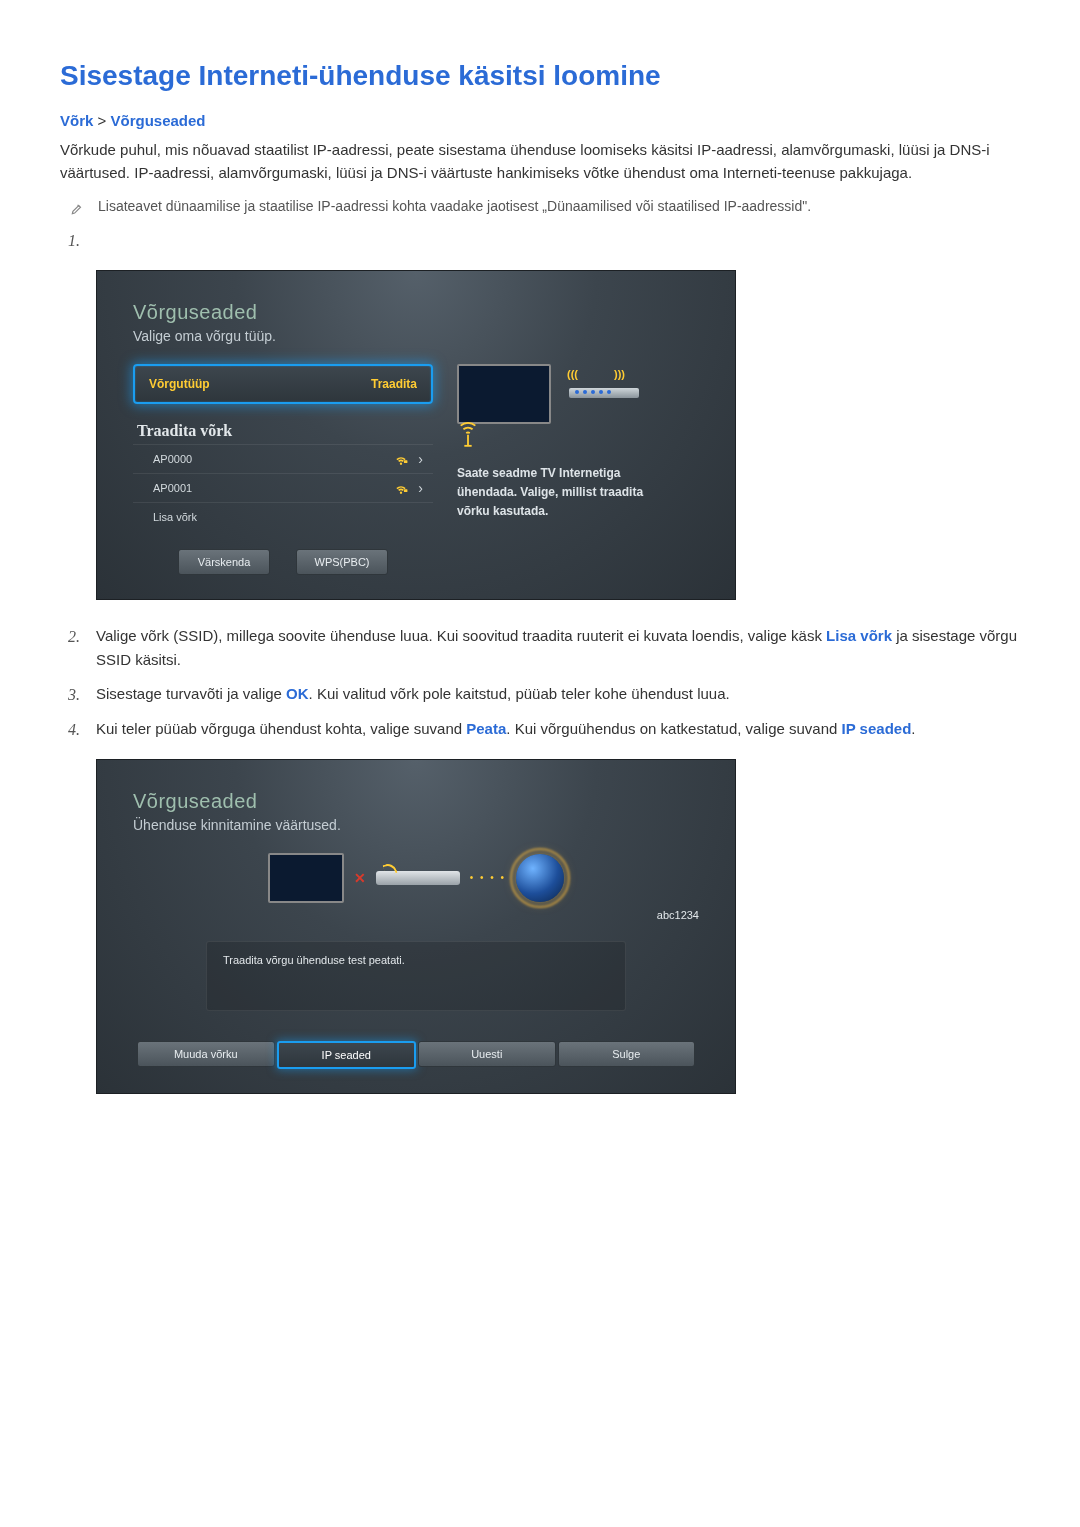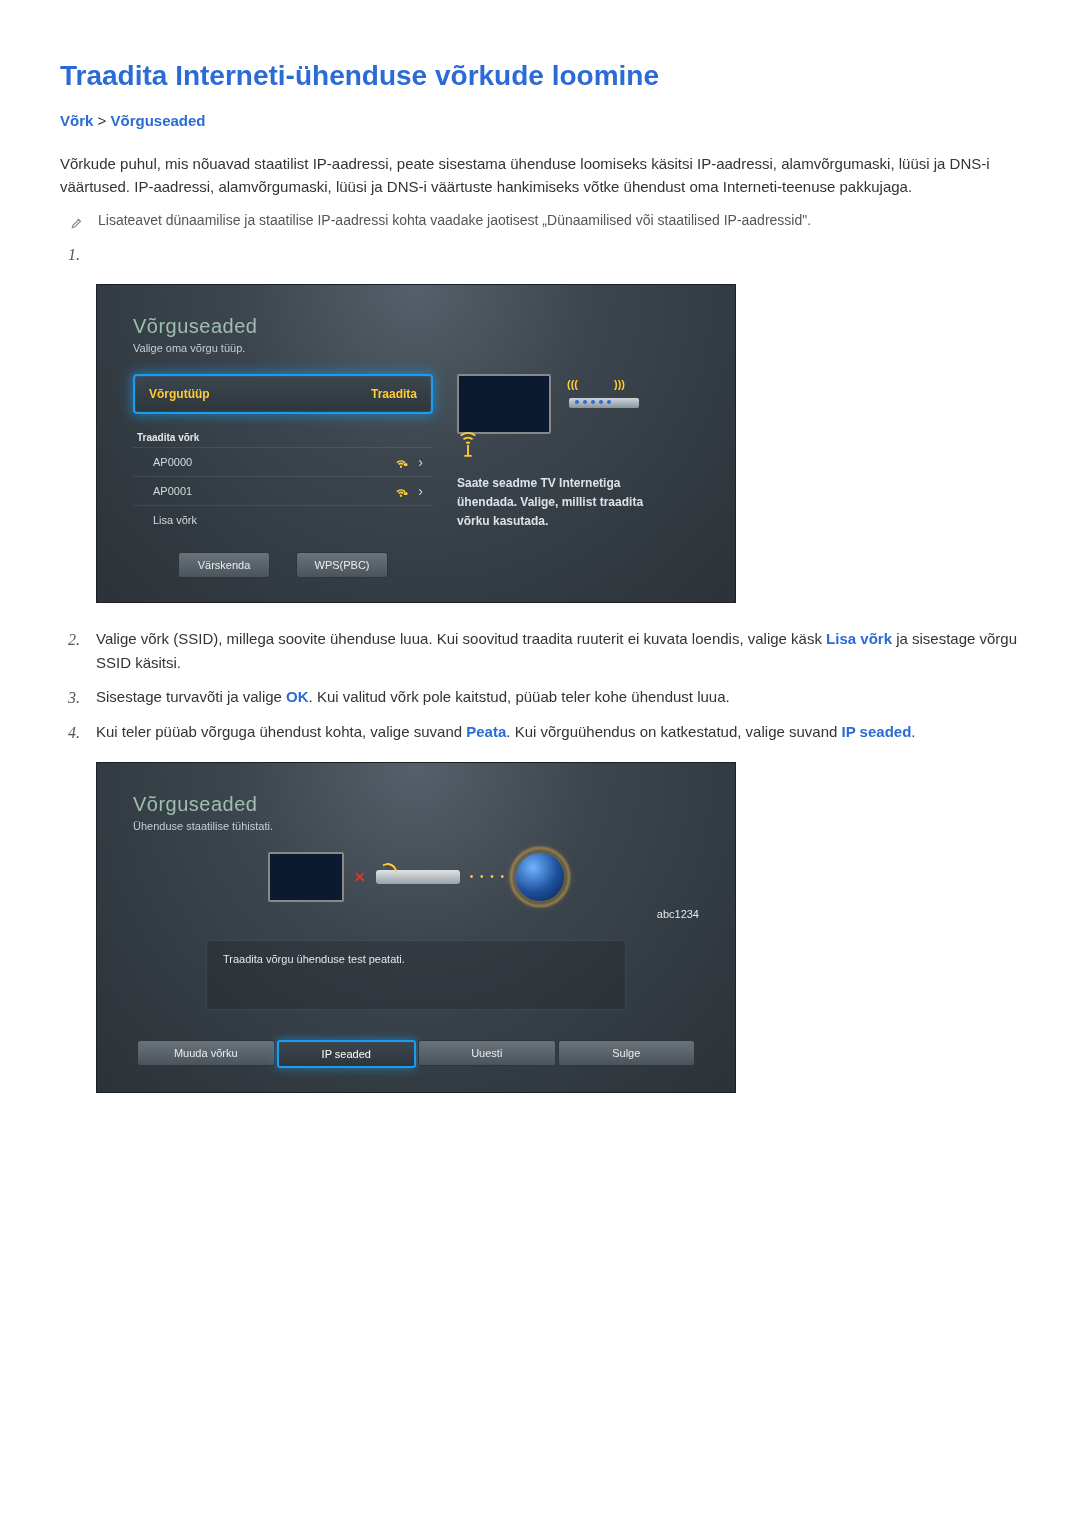--- a/index.html
+++ b/index.html
@@ -13,21 +13,21 @@
   h1 {
     color: #2b6bd6;
     font-size: 28px;
     font-weight: 600;
     margin: 0 0 20px 0;
   }
   .breadcrumb {
     color: #2b6bd6;
     font-weight: bold;
     font-size: 15px;
-    margin-bottom: 24px;
+    margin-bottom: 10px;
   }
   .breadcrumb .sep { color: #333; font-weight: normal; }
   p.intro {
     font-size: 15px;
     line-height: 1.5;
     margin: 0 0 14px 0;
   }
   .note-row {
     display: flex;
     align-items: flex-start;
@@ -79,21 +79,21 @@
     position: relative;
   }
   .tv-title {
     color: #9fbfae;
     font-size: 20px;
     font-weight: 300;
     letter-spacing: .5px;
     margin: 0 0 4px 0;
   }
   .tv-sub {
-    font-size: 11px;
+    font-size: 14px;
     color: #c4cdd3;
     margin: 0 0 20px 0;
   }
 
   
   .p1-body { display: flex; gap: 24px; }
   .p1-left { flex: 0 0 300px; }
   .p1-right { flex: 1; position: relative; }
 
   .sel-row {
@@ -105,21 +105,21 @@
     border: 2px solid #1a9df0;
     border-radius: 4px;
     box-shadow: 0 0 12px 2px rgba(26,157,240,.55), inset 0 0 2px rgba(26,157,240,.6);
     background: linear-gradient(#3d464e,#2e363c);
     margin-bottom: 10px;
   }
   .sel-row .lab { color: #ffcc33; font-weight: bold; font-size: 12px; }
   .sel-row .val { color: #ffcc33; font-weight: bold; font-size: 12px; }
 
   .section-label {
-    font-size: 10px; color: #e2e7ea; padding: 8px 4px 4px 4px; font-weight: bold;
+    font-size: 16px; color: #e2e7ea; padding: 8px 4px 4px 4px; font-weight: bold; font-family: Liberation Serif, serif;
   }
   .ap-row {
     display: flex; align-items: center; justify-content: space-between;
     height: 28px; padding: 0 10px 0 20px;
     border-top: 1px solid rgba(255,255,255,.08);
     font-size: 11px; color: #d3dade;
   }
   .ap-row .icons { display: flex; align-items: center; gap: 10px; color: #ffcc33;}
   .ap-row .chevron { color: #cfd6da; font-size: 14px; }
   .wifi-mini { width: 14px; height: 14px; display:inline-block; }
@@ -172,21 +172,21 @@
     background: rgba(0,0,0,.15); border:1px solid rgba(255,255,255,.08);
     border-radius:3px; padding:12px 16px; box-sizing:border-box;
     font-size:11px; color:#e2e7ea;
   }
   .p2-btn-row {display:flex; gap:2px; justify-content:space-between; padding:0 4px;}
   .p2-btn-row .tv-btn{flex:1; min-width:0;}
 </style>
 </head>
 <body>
 
-<h1>Traadita Interneti-ühenduse võrkude loomine</h1>
+<h1>Sisestage Interneti-ühenduse käsitsi loomine</h1>
 
 <div class="breadcrumb">
   <span>Võrk</span>
   <span class="sep">&gt;</span>
   <span>Võrguseaded</span>
 </div>
 
 <p class="intro">Võrkude puhul, mis nõuavad staatilist IP-aadressi, peate sisestama ühenduse loomiseks käsitsi IP-aadressi, alamvõrgumaski, lüüsi ja DNS-i väärtused. IP-aadressi, alamvõrgumaski, lüüsi ja DNS-i väärtuste hankimiseks võtke ühendust oma Interneti-teenuse pakkujaga.</p>
 
 <div class="note-row">
@@ -287,21 +287,21 @@
   <li>
     <span class="num">4.</span>
     <span>
       <span>Kui teler püüab võrguga ühendust kohta, valige suvand </span><span class="kw">Peata</span><span>. Kui võrguühendus on katkestatud, valige suvand </span><span class="kw">IP seaded</span><span>.</span>
     </span>
   </li>
 </ol>
 
 <div class="tv-panel">
   <div class="tv-title">Võrguseaded</div>
-  <div class="tv-sub">Ühenduse staatilise tühistati.</div>
+  <div class="tv-sub">Ühenduse kinnitamine väärtused.</div>
 
   <div class="diagram">
     <div class="mini-tv2"></div>
     <span class="x">✕</span>
     <div class="router2"></div>
     <span class="dots">• • • •</span>
     <div class="globe"></div>
   </div>
   <div class="abc">abc1234</div>
 

